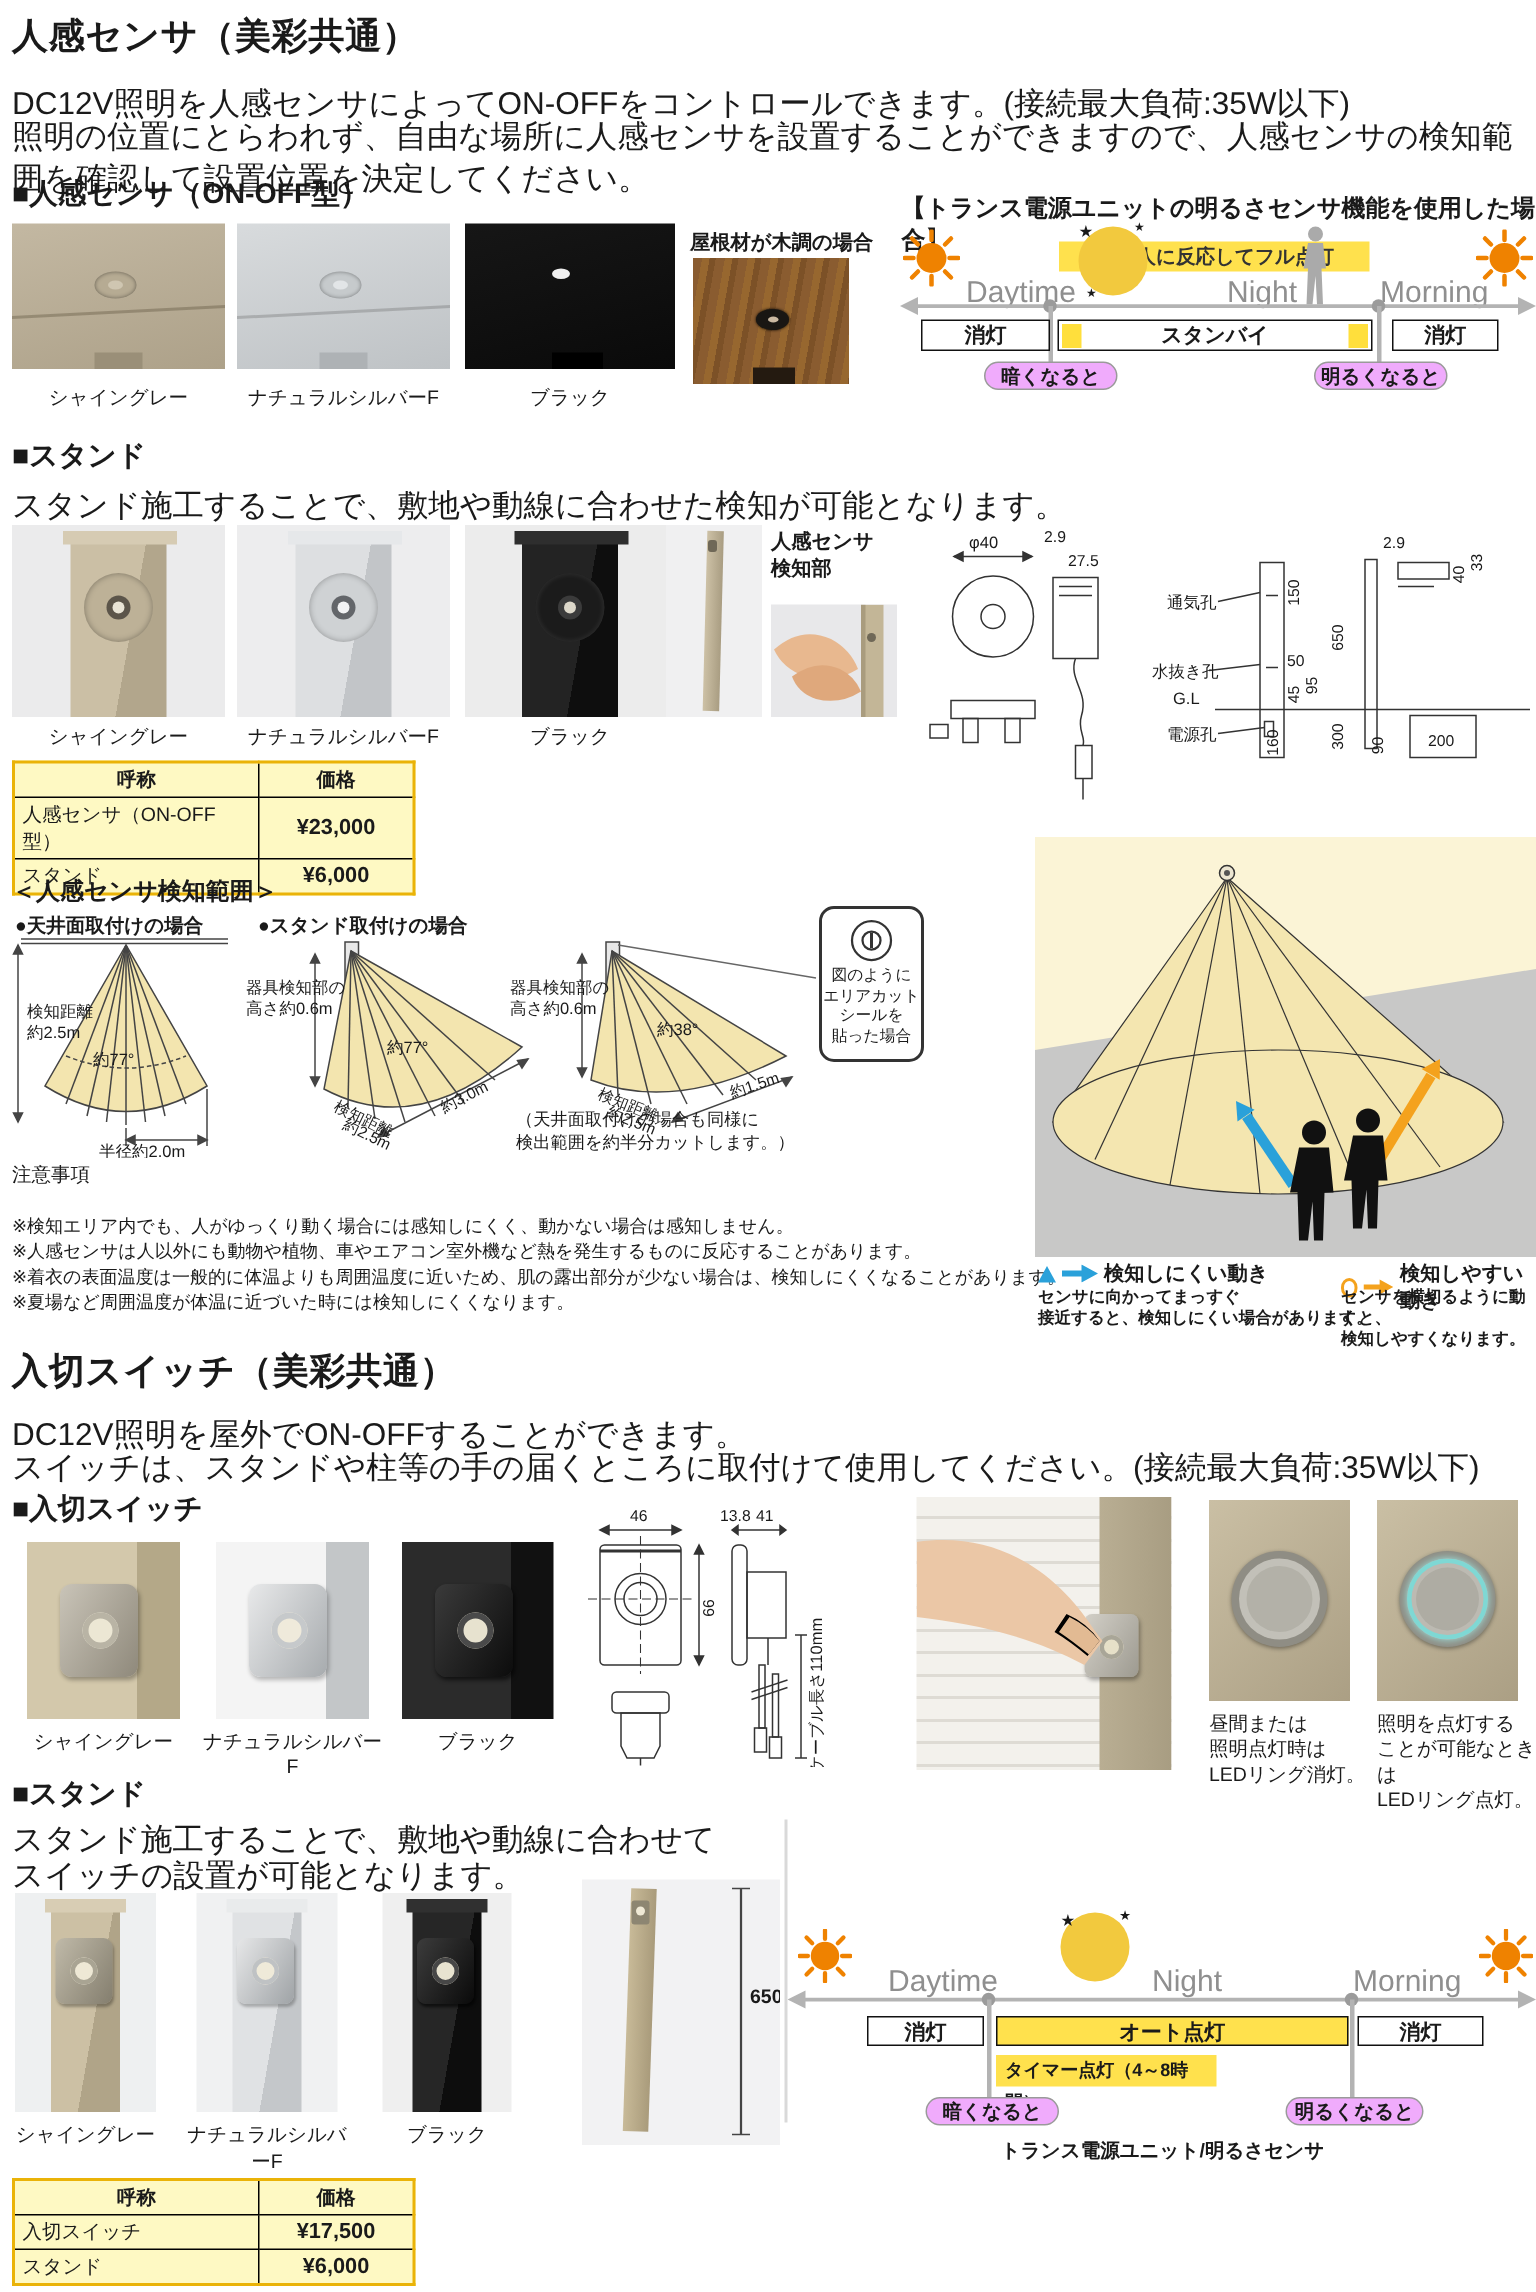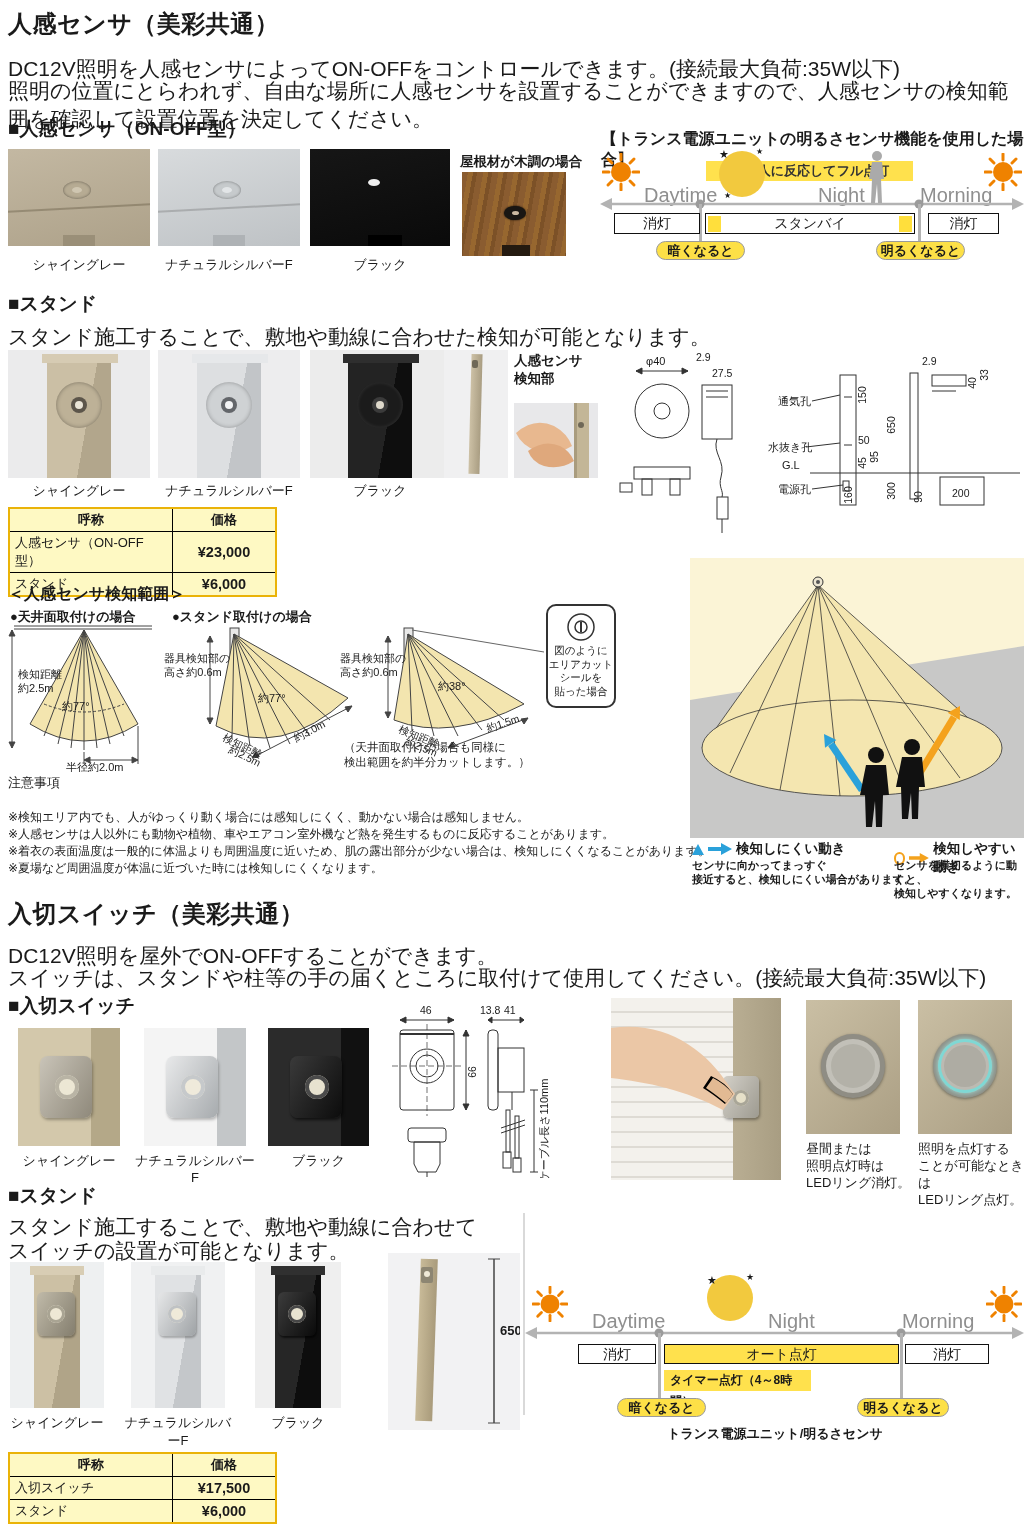--- a/index.html
+++ b/index.html
@@ -14,22 +14,22 @@
   .h2{font-size:19px;font-weight:bold}
   .body15{font-size:21px}
   .lbl{font-size:13px;text-align:center}
   .ph{position:absolute;overflow:hidden}
   .seam{position:absolute;left:-5%;width:110%;height:2px;background:rgba(60,50,30,.28);transform:rotate(-3deg)}
   .oval{position:absolute;border-radius:50%}
   .tab{position:absolute;bottom:0;height:11px}
   .post{position:absolute;top:8px;bottom:0}
   .cap{position:absolute;height:9px}
   .disc{position:absolute;border-radius:50%}
-  .tlbox{position:absolute;background:#fff;border:1.5px solid #111;font-size:14px;font-weight:normal;text-align:center;line-height:19px}
-  .pill{position:absolute;background:#fde047;border:1.5px solid #9a9a9a;border-radius:10px;font-size:13px;font-weight:bold;text-align:center;line-height:17px}
+  .tlbox{position:absolute;background:#fff;border:1.5px solid #111;font-size:14px;font-weight:bold;text-align:center;line-height:19px}
+  .pill{position:absolute;background:#f0abfc;border:1.5px solid #9a9a9a;border-radius:10px;font-size:13px;font-weight:bold;text-align:center;line-height:17px}
   .conn{position:absolute;width:2.5px;background:#b3b3b3}
   .ptable{border-collapse:collapse;border:2px solid #eab308;background:#fef9c3}
   .ptable th{border:1px solid #000;font-size:13px;font-weight:bold;text-align:center;padding:2px 6px;height:18px}
   .ptable td{border:1px solid #000;font-size:13px;padding:2px 5px;height:18px}
   .ptable td.pr{font-size:14.5px;font-weight:bold;text-align:center;width:92px}
   .ptable td.nm{width:152px}
   svg{display:block}
   svg text{font-family:"Liberation Sans","DejaVu Sans",sans-serif;fill:#1a1a1a}
 </style>
 </head>

